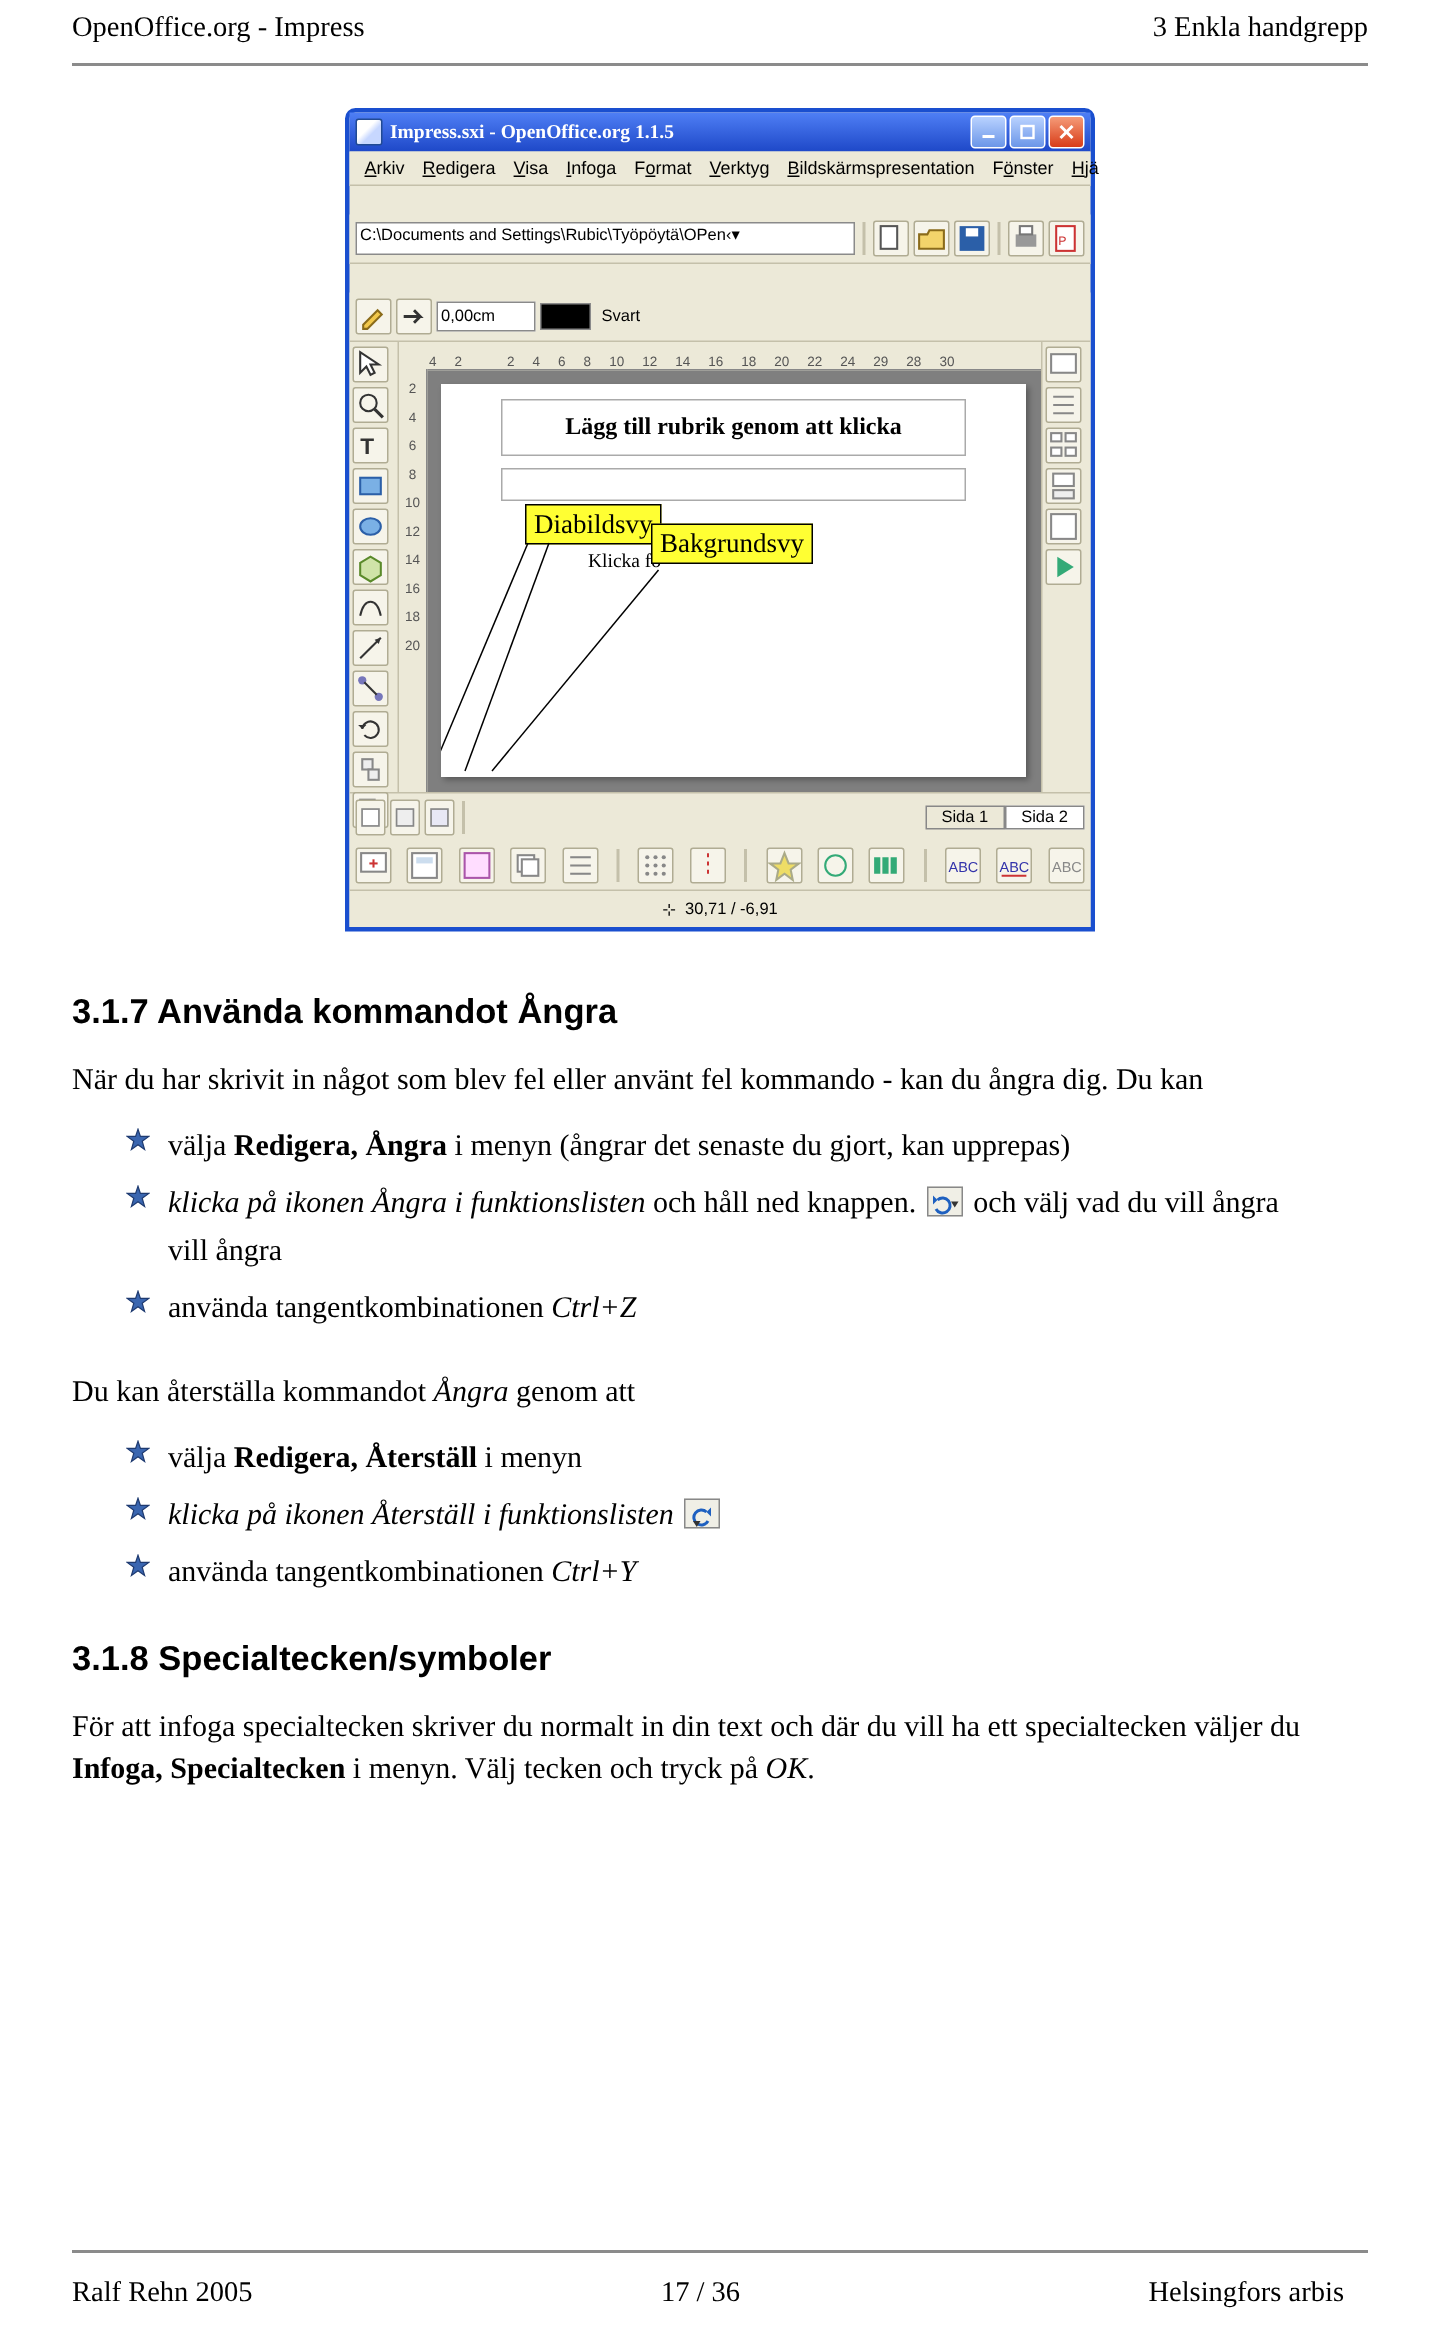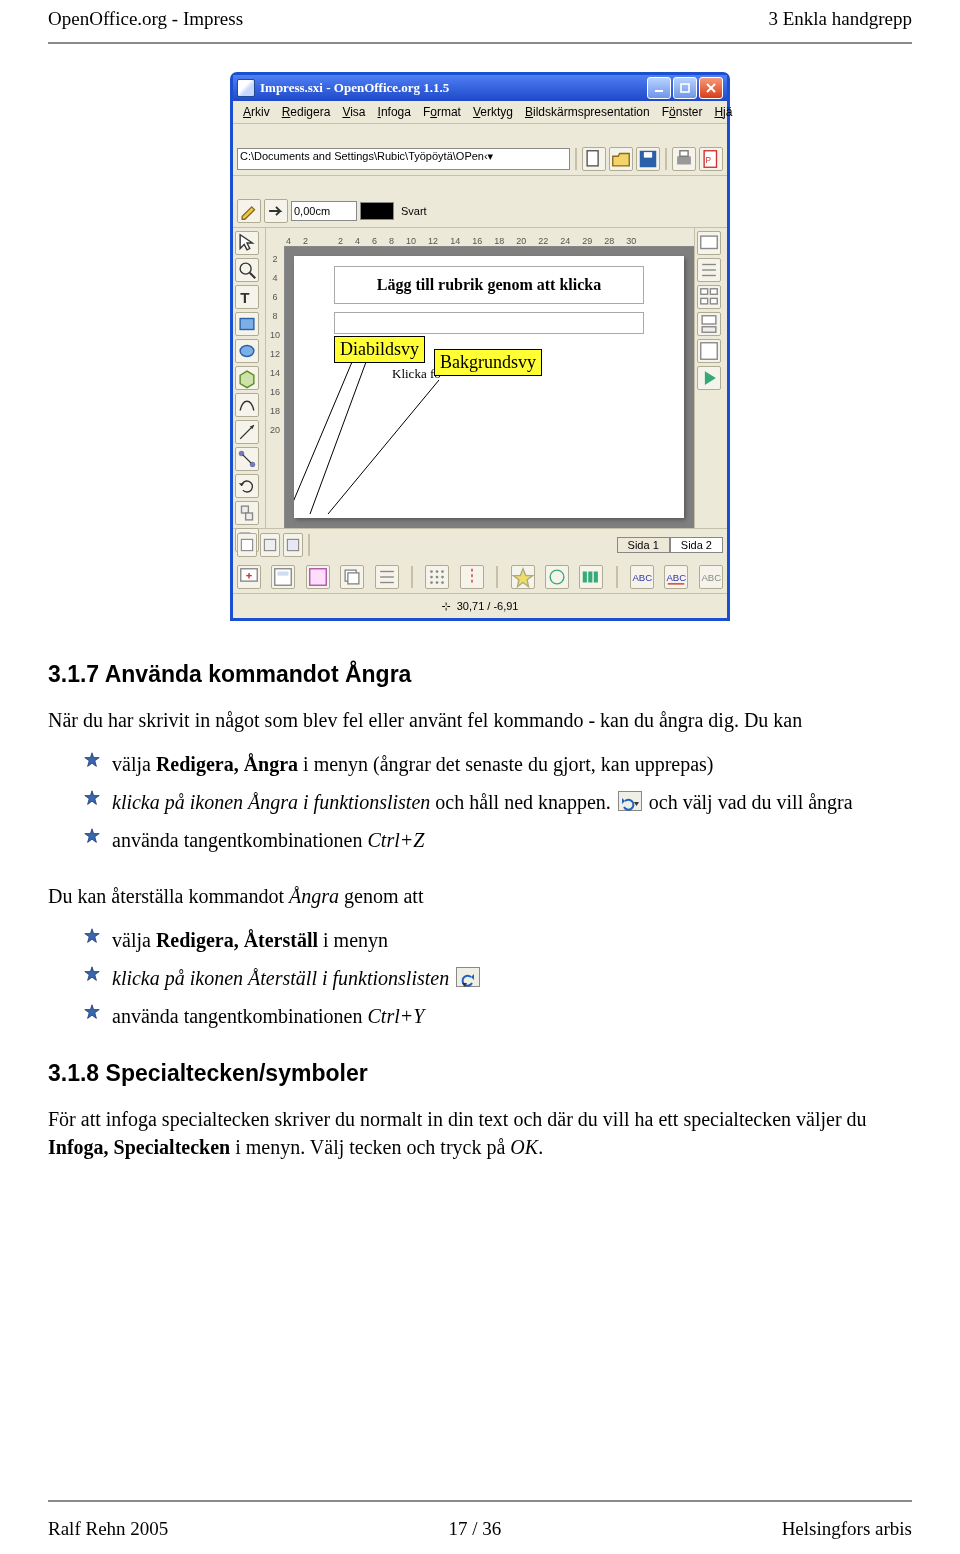--- a/index.html
+++ b/index.html
@@ -267,21 +267,21 @@
     vertical-align:-4px;
     position:relative;
     margin: 0 2px;
   }
   .inline-icon svg { width:100%; height:100%; }
   .footer {
     display:flex;
     justify-content:space-between;
     font-size:19px;
     position:absolute;
-    left:48px; right:48px; bottom:14px;
+    left:48px; right:64px; bottom:14px;
   }
   .footer-hr {
     position:absolute;
     left:48px; right:48px; bottom: 42px;
     border:none; border-top:2px solid #8b8b8b;
   }
 </style>
 </head>
 <body>
 
@@ -475,21 +475,21 @@
               <span>12</span>
             <span>14</span>
               <span>16</span>
               <span>18</span>
             <span>20</span>
           </div>
           <div class="slide-bg">
             <div class="slide-title">Lägg till rubrik genom att klicka</div>
             <div style="position:absolute;left:40px;right:40px;top:56px;height:20px;border:1px solid #aaa;"></div>
             <span class="click-fragment" style="left:98px;top:110px;">Klicka fö</span>
-            <span class="hl-label" style="left:40px;top:80px;text-align:right;">Diabildsvy</span>
+            <span class="hl-label" style="left:56px;top:80px;text-align:right;">Diabildsvy</span>
             <span class="hl-label" style="left:140px;top:93px;">Bakgrundsvy</span>
             <svg style="position:absolute;left:0;top:0;width:100%;height:100%;pointer-events:none">
               <line x1="58" y1="106" x2="-6" y2="258" stroke="#000" stroke-width="1"></line>
               <line x1="72" y1="106" x2="16" y2="258" stroke="#000" stroke-width="1"></line>
               <line x1="145" y1="124" x2="34" y2="258" stroke="#000" stroke-width="1"></line>
             </svg>
           </div>
         </div>
         <div class="right-tb">
           <div class="tbbtn">
@@ -663,20 +663,21 @@
             <polygon points="10,1 12,7 19,7 13.5,11 15.5,18 10,14 4.5,18 6.5,11 1,7 8,7" fill="#3a66b0" stroke="#1e3a70"></polygon>
           </svg>
         </span>
       <span class="italic">klicka på ikonen Ångra i funktionslisten</span><span> och håll ned knappen. </span>
       <span class="inline-icon"><svg viewBox="0 0 22 18">
             <path d="M6 6 A5 5 0 1 1 5 12" fill="none" stroke="#1e60c0" stroke-width="2"></path>
             <polygon points="6,6 3,3 3,9" fill="#1e60c0"></polygon>
             <polygon points="15,7 20,7 17.5,11" fill="#333"></polygon>
           </svg></span>
       <span>  och välj vad du vill ångra</span>
+      <div style="margin-top:4px">vill ångra</div>
     </div>
     <div class="bullet-item">
       <span class="star">
           <svg viewBox="0 0 20 20">
             <polygon points="10,1 12,7 19,7 13.5,11 15.5,18 10,14 4.5,18 6.5,11 1,7 8,7" fill="#3a66b0" stroke="#1e3a70"></polygon>
           </svg>
         </span>
       <span>använda tangentkombinationen </span><span class="italic">Ctrl+Z</span>
     </div>
   </div>

